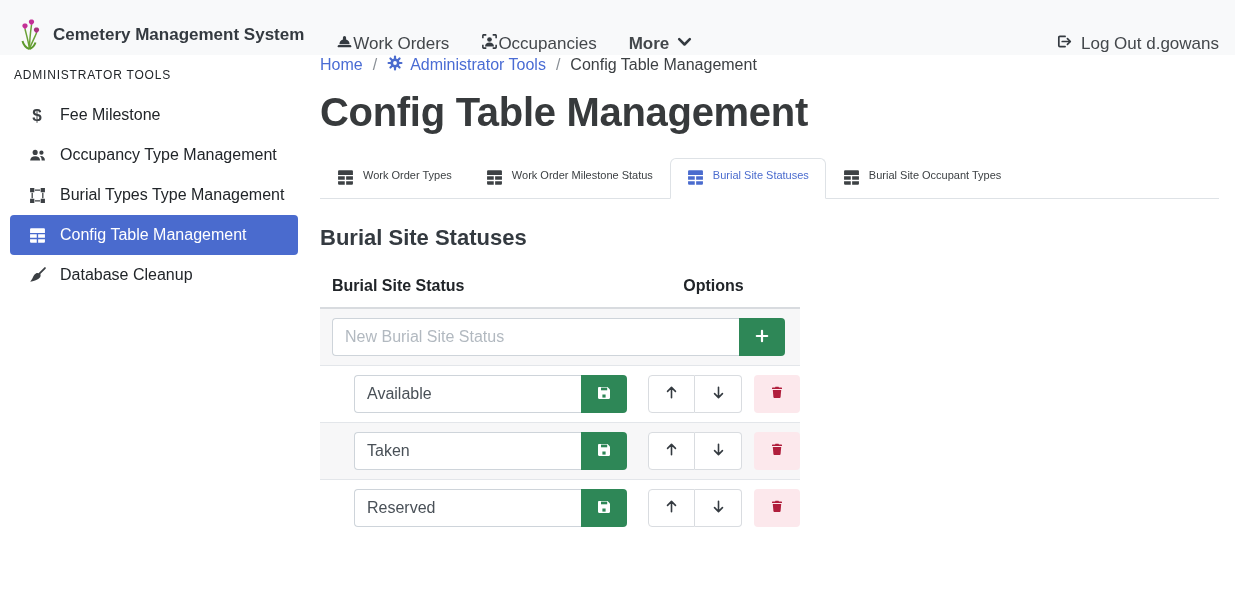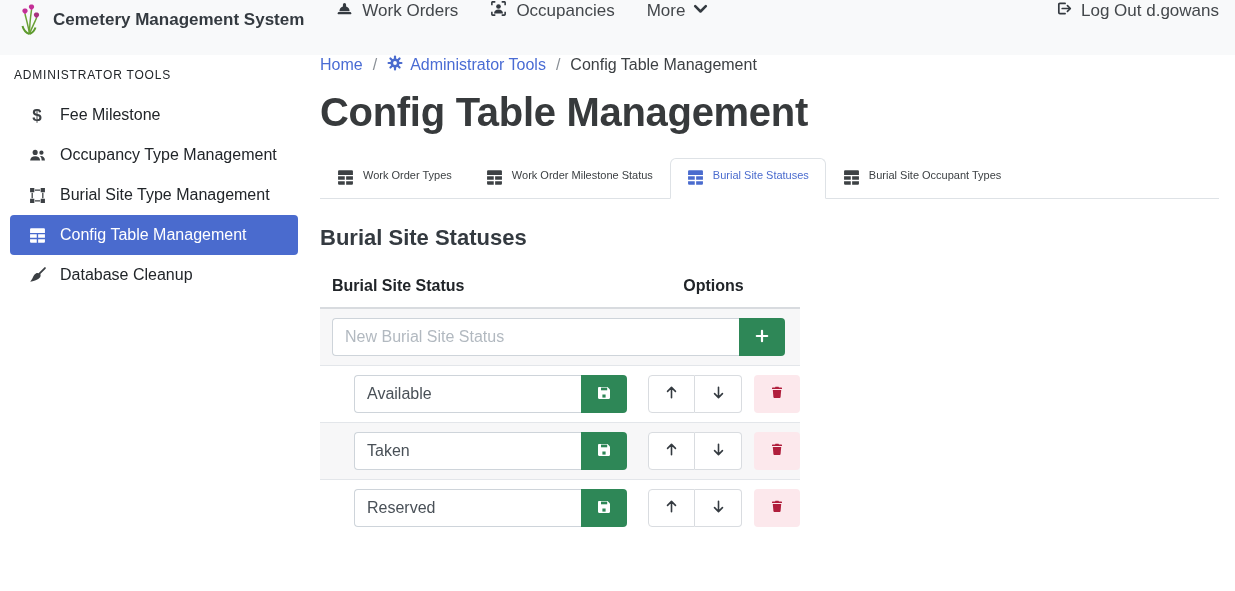--- a/index.html
+++ b/index.html
@@ -1,26 +1,26 @@
 <!DOCTYPE html>
 <html><head>
 <meta charset="utf-8">
 <style>
   * { margin:0; padding:0; box-sizing:border-box; }
   html,body { background:#fff; }
   body { font-family:"Liberation Sans","DejaVu Sans",sans-serif; color:#343a40; }
   .app { position:relative; width:1235px; height:591px; overflow:hidden; background:#fff; }
 
   
-  .navbar { height:55px; background:#f8f9fa; display:flex; align-items:flex-start; padding:0 16px; }
+  .navbar { height:55px; background:#f8f9fa; display:flex; align-items:flex-end; padding:0 16px; }
   .brand { display:flex; align-items:center; gap:10px; cursor:pointer; }
   .brand-title { font-weight:700; font-size:17px; color:#343a40; }
-  .nav-link { display:flex; align-items:center; gap:9px; margin-left:32px; font-size:17px; color:#43474b; cursor:pointer; }
+  .nav-link { display:flex; align-items:center; margin-left:32px; font-size:17px; color:#43474b; cursor:pointer; }
   .nav-link svg, .logout svg { width:17px; height:17px; flex:none; }
-  .nav-link.more { gap:7px; }
+  .nav-link.more { gap:7px;font-weight:bold; }
   .logout { margin-left:auto; display:flex; align-items:center; gap:9px; font-size:17px; color:#43474b; cursor:pointer; }
 
   
   .sidebar { position:absolute; top:55px; left:0; width:310px; bottom:0; background:#fff; padding:9px 12px 0 10px; }
   .sidebar-header { font-size:12px; letter-spacing:.8px; color:#212529; margin:4px 0 13px 4px; }
   .sidebar-item { height:40px; display:flex; align-items:center; gap:13px; padding-left:17px; border-radius:4px; font-size:16px; color:#212529; cursor:pointer; }
   .sidebar-item .icn { width:20px; height:20px; display:flex; align-items:center; justify-content:center; color:#3c4044; }
   .sidebar-item .icn svg { width:17px; height:17px; }
   .sidebar-item.active { background:#4a6bce; color:#fff; }
   .sidebar-item.active .icn { color:#fff; }
@@ -161,21 +161,21 @@
       <span>Occupancy Type Management</span>
     </div>
 
     <div class="sidebar-item">
       <span class="icn">
         <svg viewBox="0 0 16 16" fill="currentColor">
           <path d="M1 1h4v4H1zM11 1h4v4h-4zM1 11h4v4H1zM11 11h4v4h-4z"></path>
           <path d="M5.5 2.4h5v1.2h-5zM5.5 12.4h5v1.2h-5zM2.4 5.5h1.2v5H2.4zM12.4 5.5h1.2v5h-1.2z"></path>
         </svg>
       </span>
-      <span>Burial Site Type Management</span>
+      <span>Burial Types Type Management</span>
     </div>
 
     <div class="sidebar-item active">
       <span class="icn">
         <svg viewBox="0 0 16 16" fill="currentColor">
           <path d="M2 1.2h12a1 1 0 0 1 1 1v3.4H1V2.2a1 1 0 0 1 1-1z"></path>
           <path d="M1 6.9h6.3v3.3H1zM8.6 6.9H15v3.3H8.6z"></path>
           <path d="M1 11.5h6.3v3.3H2a1 1 0 0 1-1-1zM8.6 11.5H15v2.3a1 1 0 0 1-1 1H8.6z"></path>
         </svg>
       </span>

